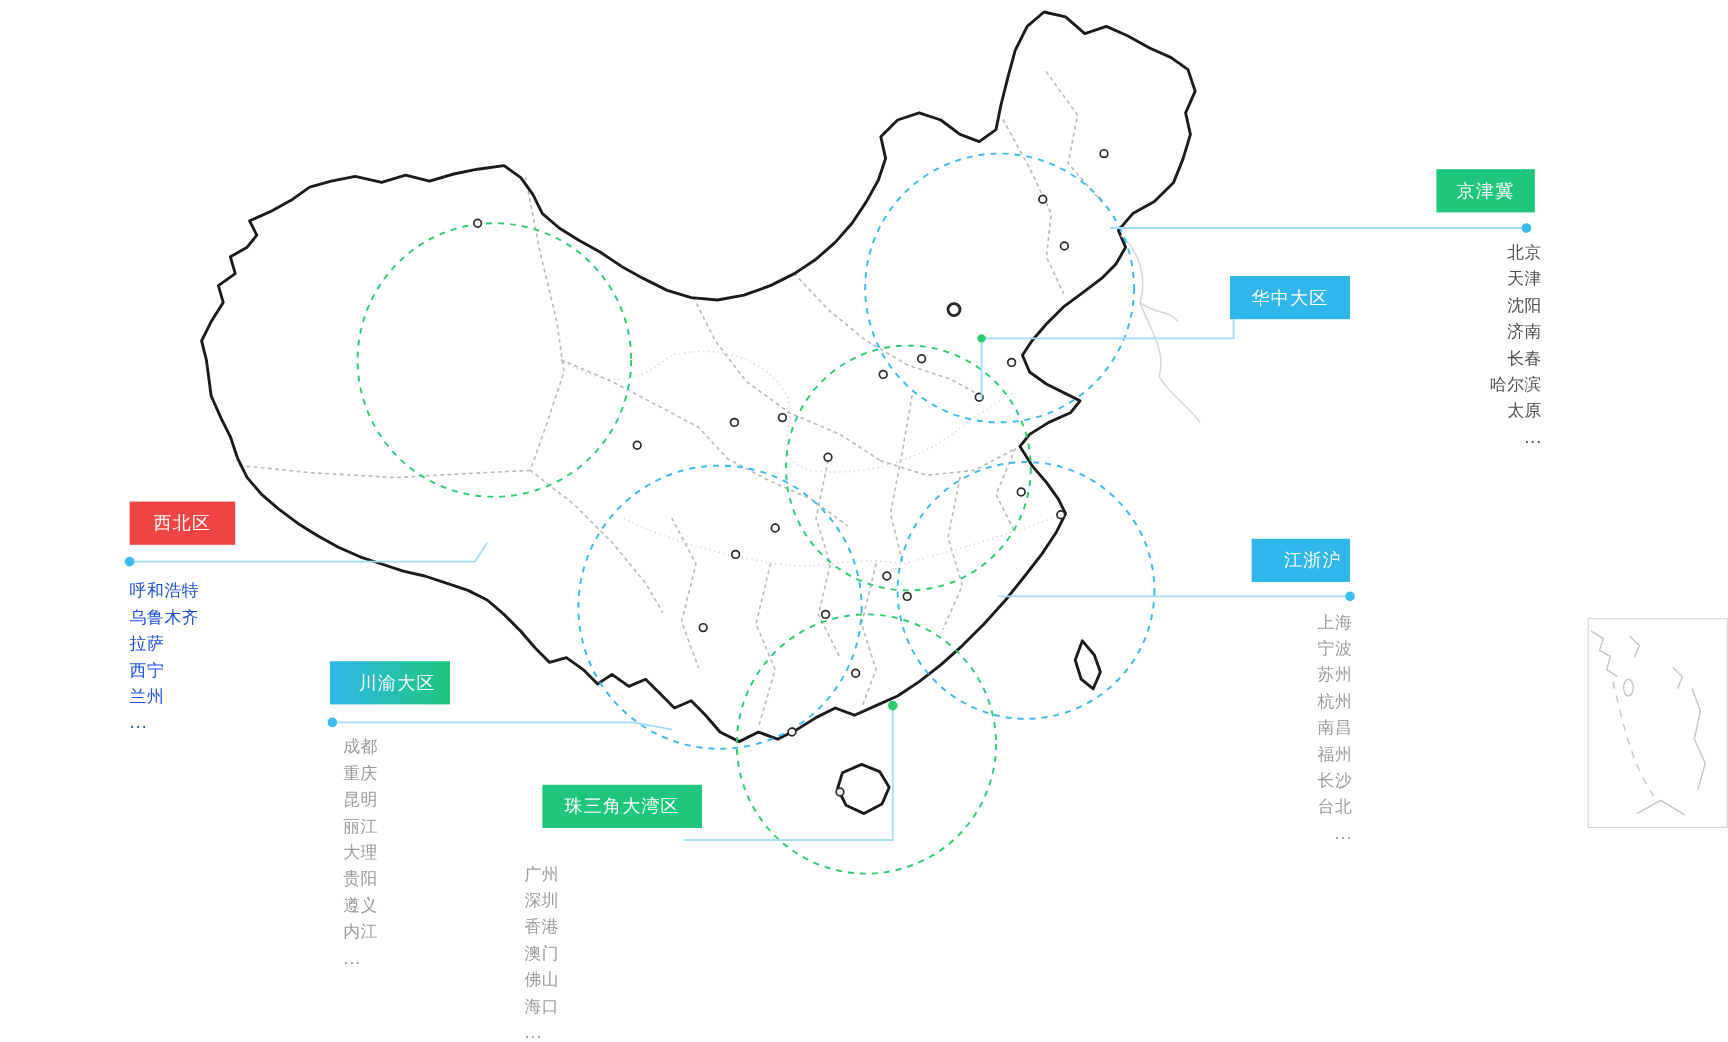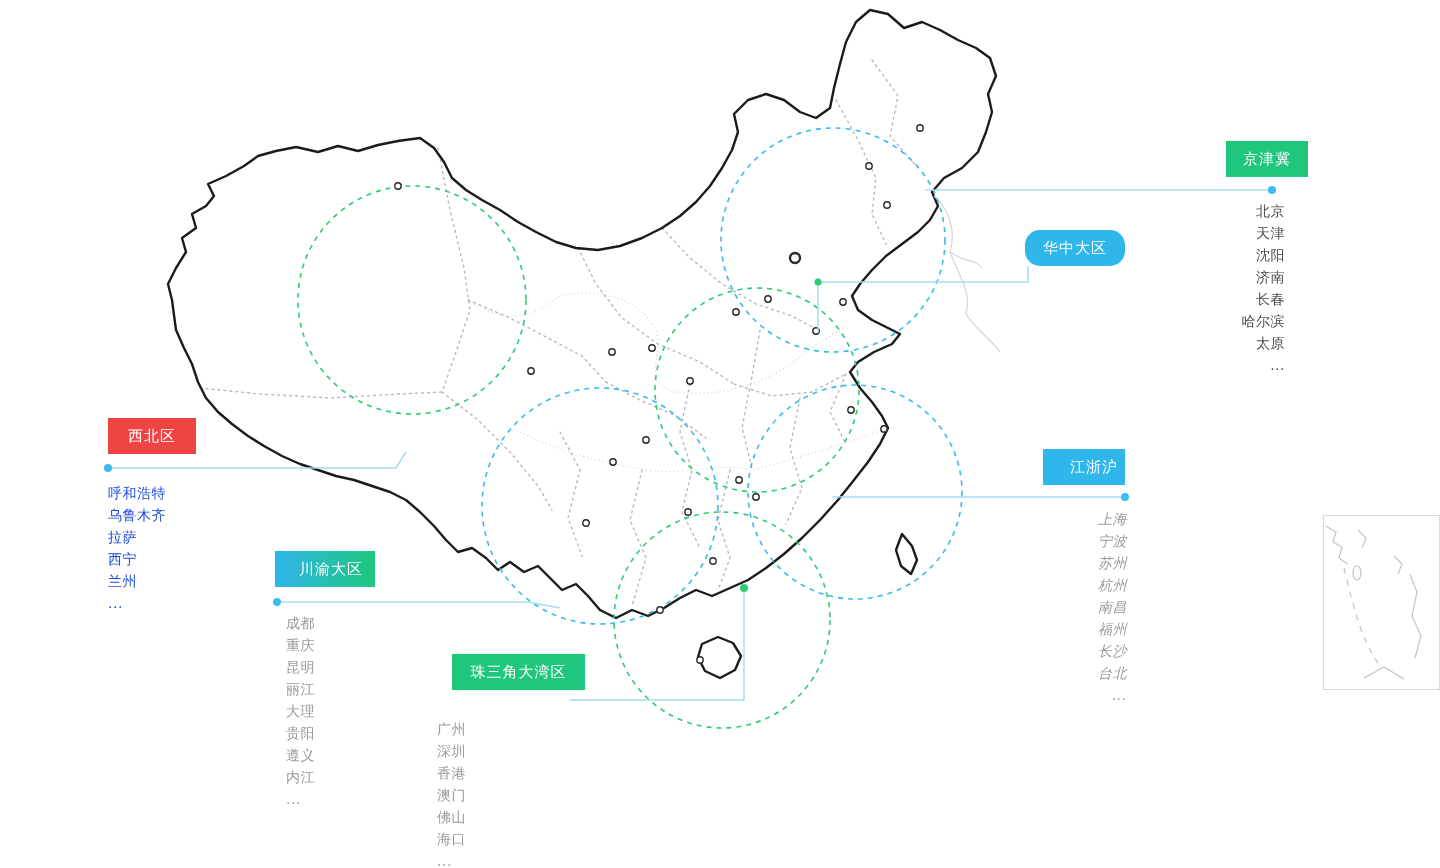--- a/index.html
+++ b/index.html
@@ -20,39 +20,39 @@
   .chip {
     position: absolute;
     height: 36px;
     line-height: 36px;
     text-align: center;
     color: #ffffff;
     font-size: 15px;
     letter-spacing: 1px;
     cursor: default;
   }
-  .chip-jingjinji  { left: 1197px; top: 141px; width: 82px; margin-left: 29px; }
-  .chip-huazhong   { left: 1025px; top: 230px; width: 100px; border-radius: 15px; }
+  .chip-jingjinji  { left: 1197px; top: 141px; width: 82px; }
+  .chip-huazhong   { left: 1025px; top: 230px; width: 100px; }
   .chip-xibei      { left: 108px;  top: 418px; width: 88px; }
   .chip-jiangzhehu { left: 1043px; top: 449px; width: 82px; padding-left: 20px; }
   .chip-chuanyu    { left: 275px;  top: 551px; width: 100px; padding-left: 12px; }
   .chip-zhusanjiao { left: 437px;  top: 654px; width: 133px; margin-left: 15px; }
 
   .citylist {
     position: absolute;
     font-size: 14px;
     line-height: 22px;
     letter-spacing: 0.5px;
     color: #9a9a9a;
   }
   .citylist.right { text-align: right; }
   .list-jingjinji  { right: 155px; top: 200px; }
   .list-huazhong   { right: 313px; top: 296px; }
   .list-xibei      { left: 108px;  top: 482px; }
-  .list-jiangzhehu { right: 313px; top: 508px; font-style: italic; }
+  .list-jiangzhehu { right: 313px; top: 508px; }
   .list-chuanyu    { left: 286px;  top: 612px; }
   .list-zhusanjiao { left: 437px;  top: 718px; }
 
   .inset {
     position: absolute;
     left: 1323px;
     top: 515px;
     width: 117px;
     height: 175px;
     background: #ffffff;

